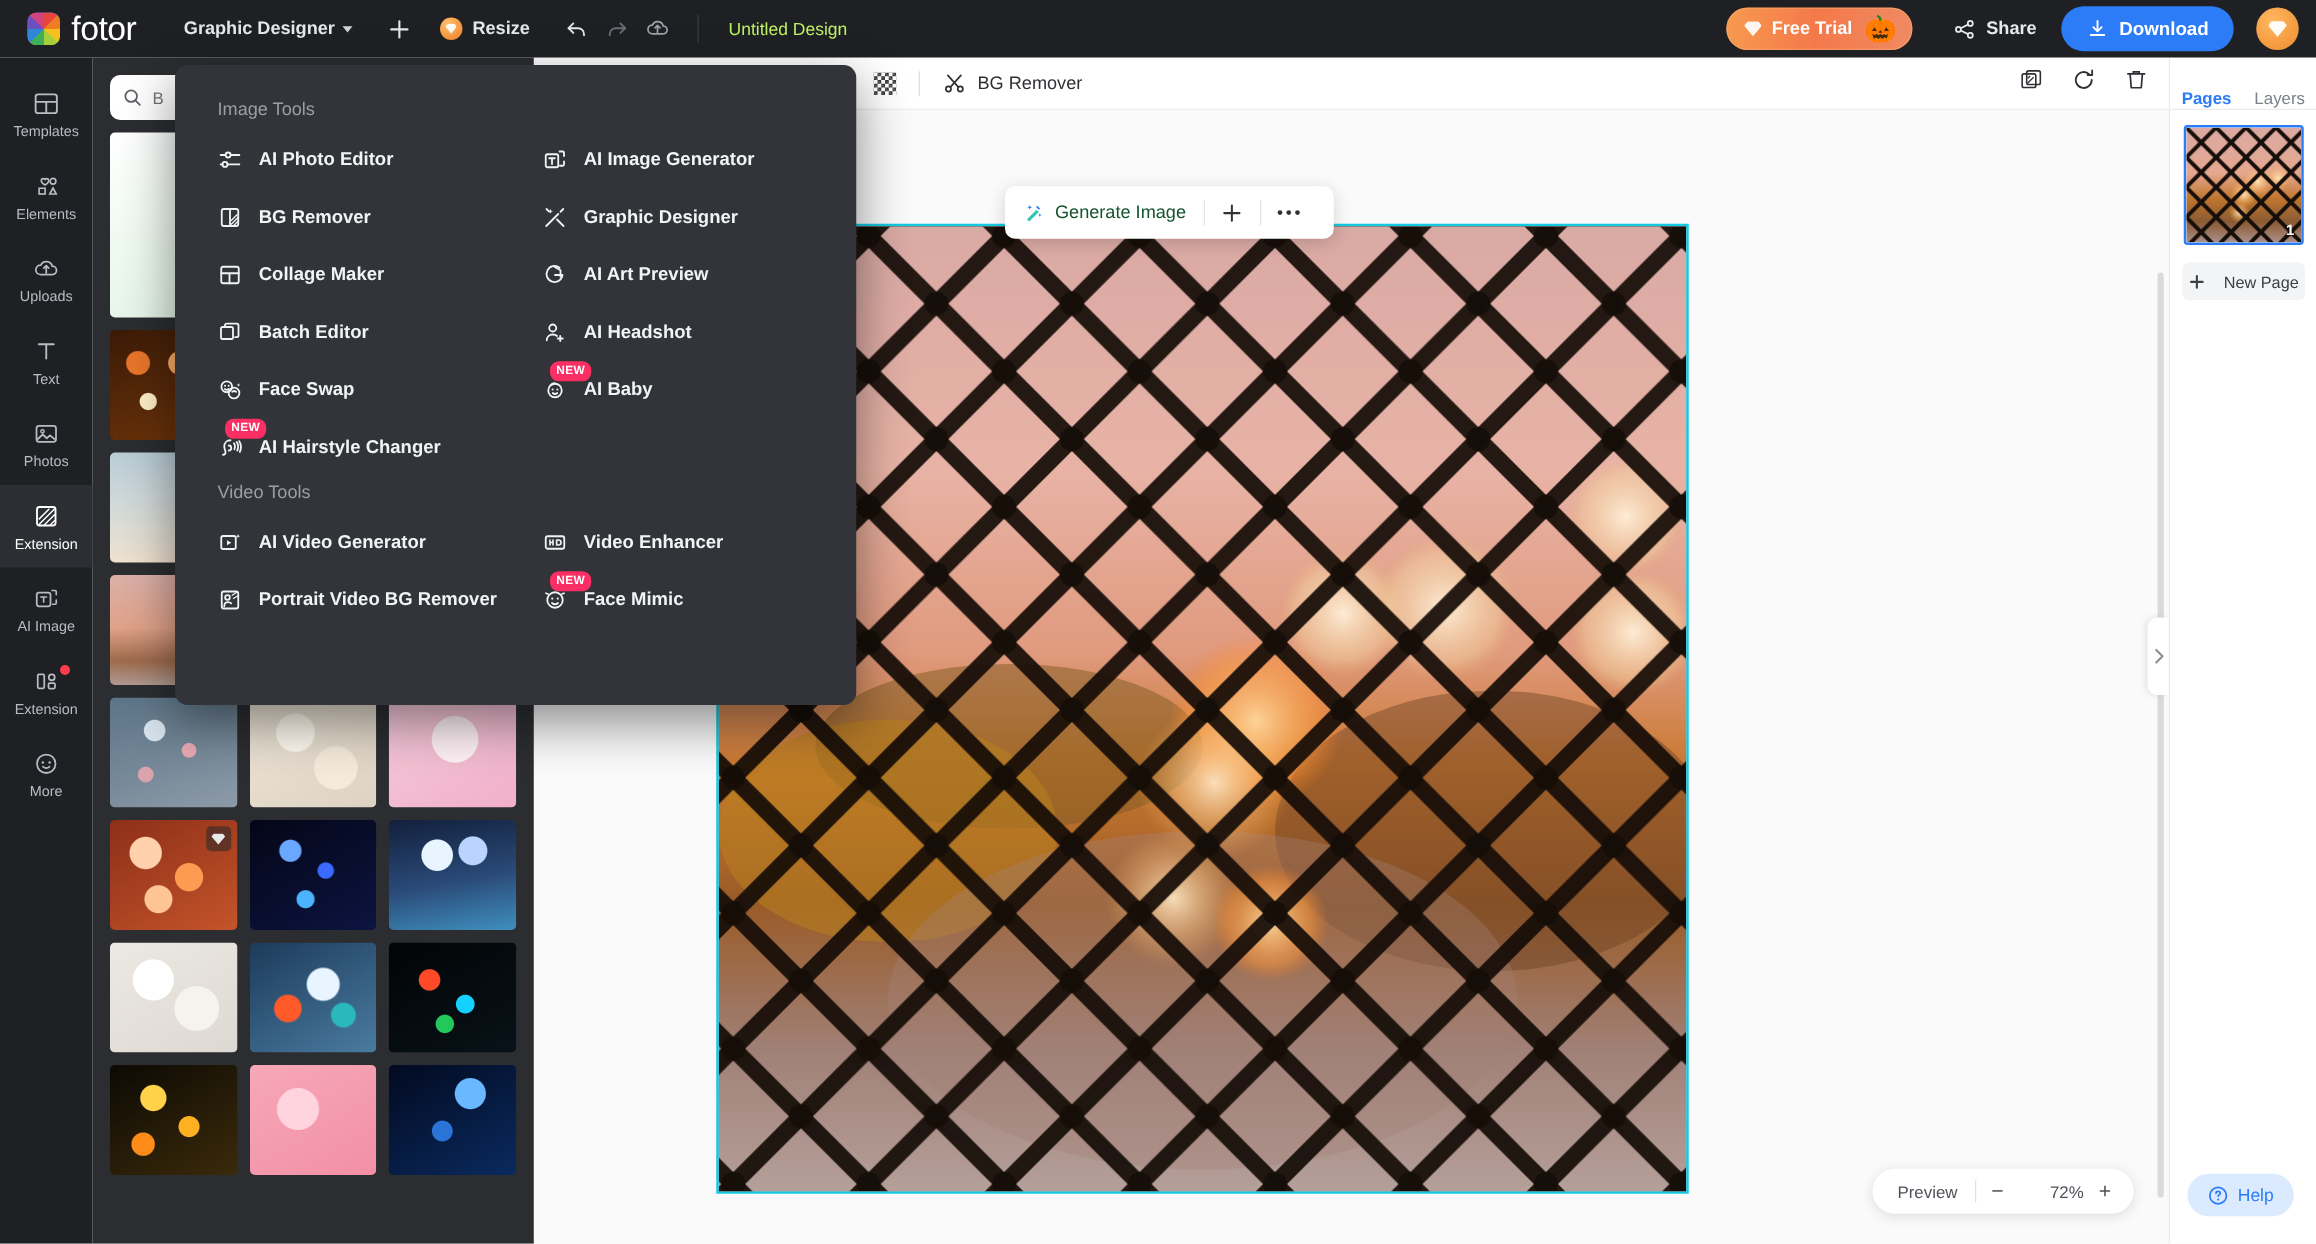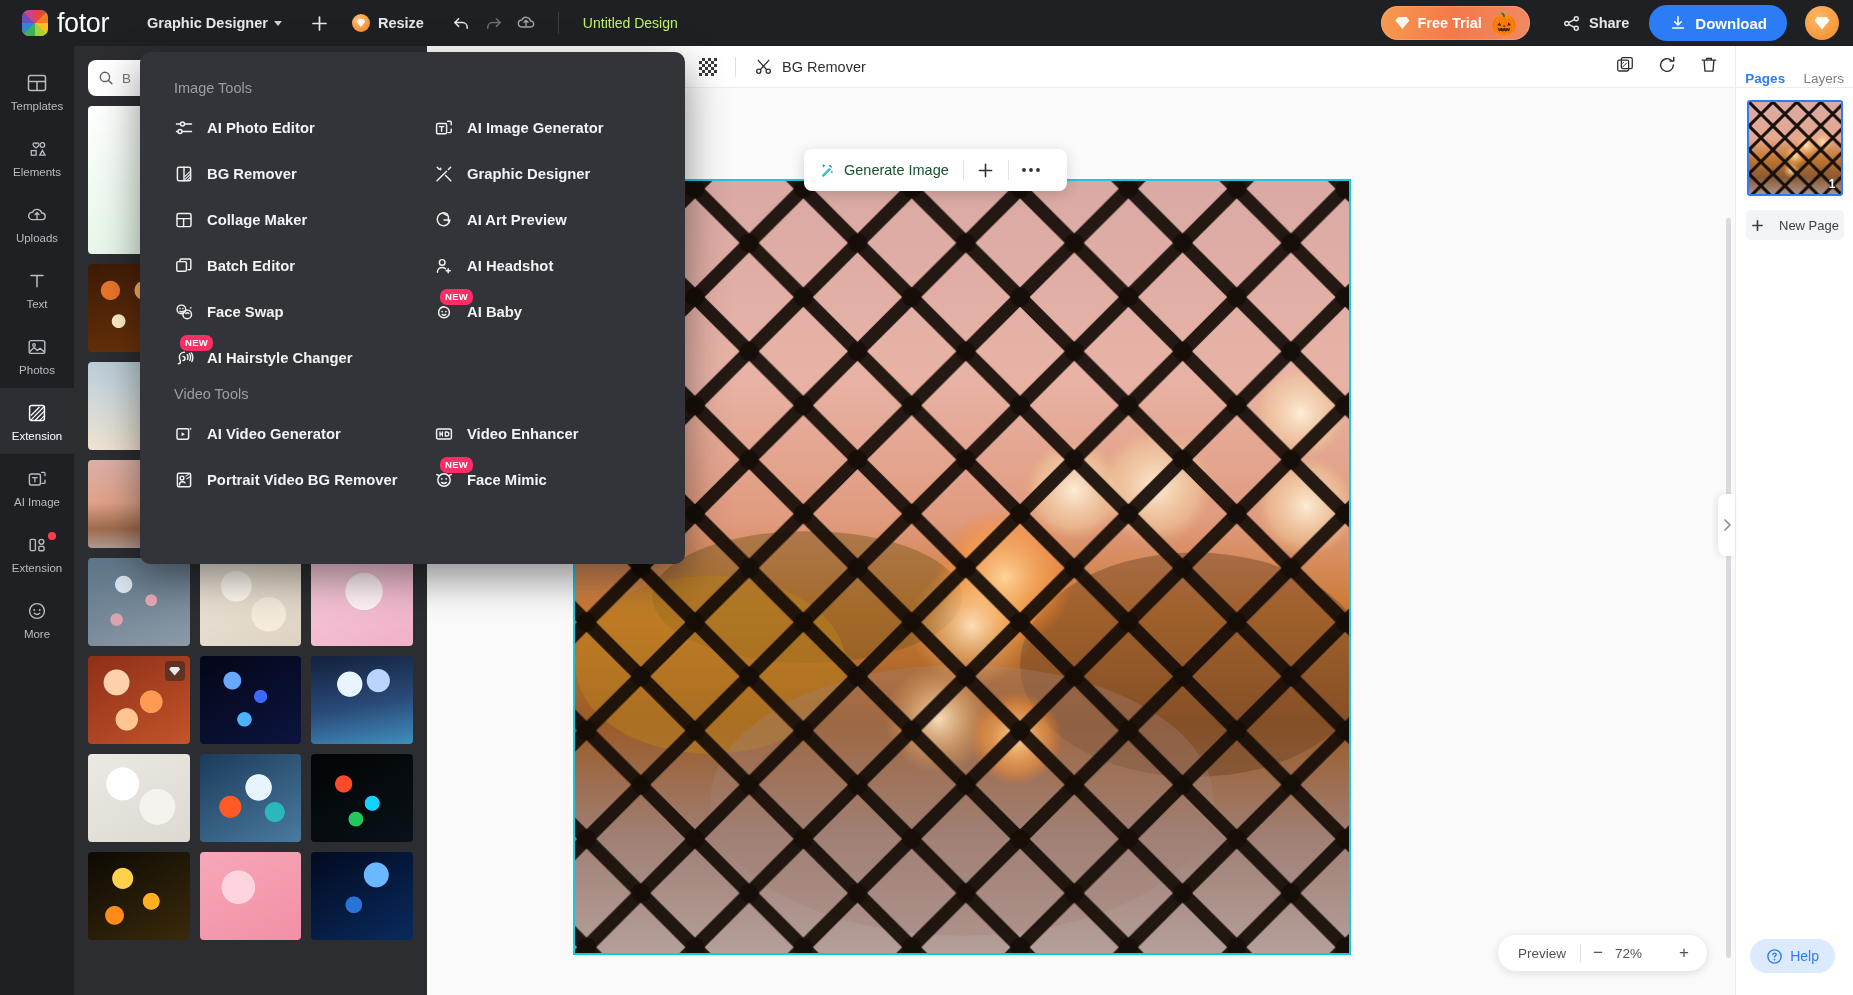--- a/index.html
+++ b/index.html
@@ -165,21 +165,21 @@
   .ft-btn { width:44px; display:flex; align-items:center; justify-content:center; color:#303236; }
 
   .zoombar {
     position:absolute; right:28px; bottom:24px; height:36px; background:#fff;
     border-radius:18px; display:flex; align-items:center; padding:0 6px;
     box-shadow: 0 2px 10px rgba(0,0,0,.12); z-index:25;
   }
   .zb-text { color:#4e5158; font-size:13.5px; padding:0 14px; }
   .zb-sep { width:1px;height:18px;background:#e2e2e2; }
   .zb-btn { width:34px; display:flex;align-items:center;justify-content:center;color:#4e5158; font-size:17px; }
-  .zb-pct { color:#4e5158; font-size:13.5px; width:52px; text-align:left; }
+  .zb-pct { color:#4e5158; font-size:13.5px; width:52px; text-align:right; }
 
   .vscroll {
     position:absolute; right:4px; top:130px; width:5px; height:740px;
     background:#d9dadd; border-radius:3px; z-index:22;
   }
 
   
   .rightpanel {
     position:absolute; right:0; top:46px; width:118px; height:949px;
     background:#fff; border-left:1px solid #ececec; z-index:30;

